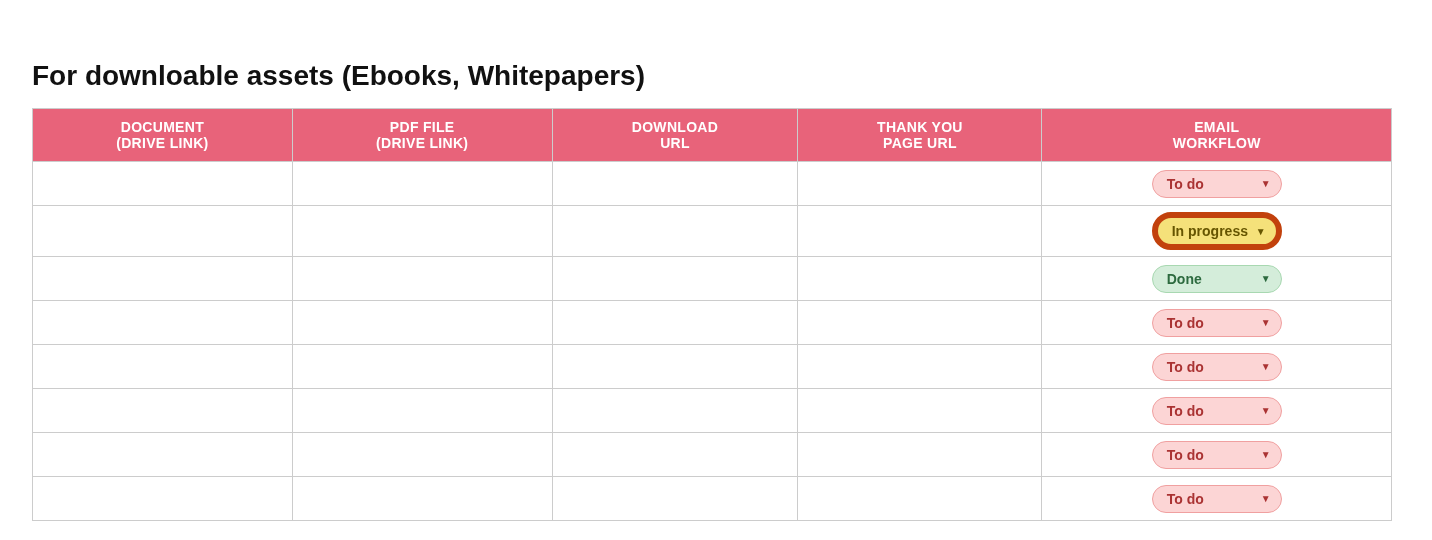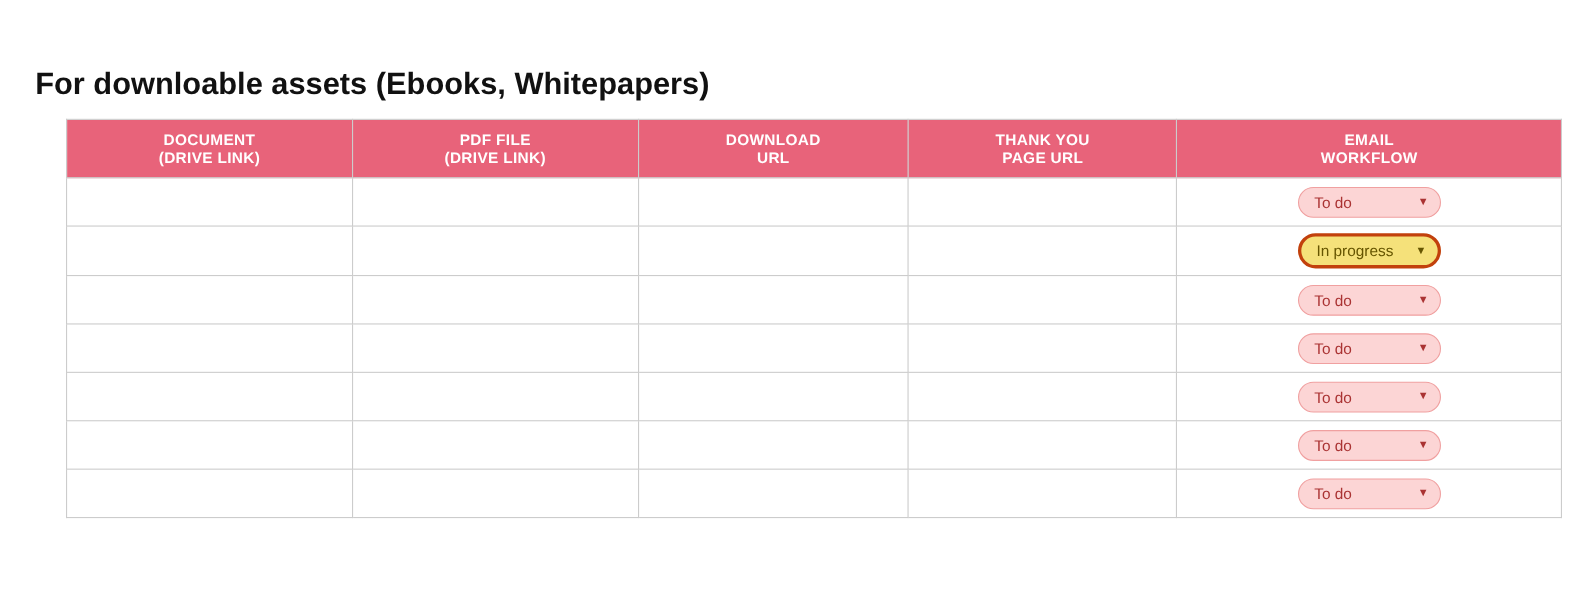--- a/index.html
+++ b/index.html
@@ -12,21 +12,20 @@
       font-size: 28px;
       font-weight: 900;
       margin-bottom: 16px;
       color: #111;
       margin-top: 36px;
     }
     table {
       border-collapse: collapse;
       width: 100%;
       max-width: 1360px;
-      margin-left: 28px;
     }
     th {
       background-color: #e8637a;
       color: #fff;
       font-weight: 700;
       font-size: 14px;
       text-align: center;
       padding: 10px 8px;
       border: 1px solid #ccc;
       text-transform: uppercase;
@@ -42,33 +41,33 @@
     .status-cell {
       padding: 6px 8px;
     }
     .status-badge {
       display: inline-flex;
       align-items: center;
       justify-content: space-between;
       border-radius: 20px;
       padding: 5px 10px 5px 14px;
       font-size: 14px;
-      font-weight: 400;
+      font-weight: 700;
       min-width: 130px;
       cursor: pointer;
     }
     .status-todo {
       background-color: #fcd5d5;
       color: #a33;
       border: 1px solid #f0a0a0;
     }
     .status-inprogress {
       background-color: #f5e17a;
       color: #665500;
-      border: 3px solid #c2410c;
+      border: 6px solid #c2410c;
     }
     .status-done {
       background-color: #d4edda;
       color: #2d6a3f;
       border: 1px solid #a8d8b1;
     }
     .chevron {
       display: inline-block;
       margin-left: 6px;
       font-size: 10px;
@@ -100,20 +99,30 @@
             <span class="chevron">▼</span>
           </div></td>
       </tr>
       <tr>
         <td></td>
         <td></td>
         <td></td>
         <td></td>
         <td class="status-cell"><div class="status-badge status-inprogress">
             <span>In progress</span>
+            <span class="chevron">▼</span>
+          </div></td>
+      </tr>
+      <tr>
+        <td></td>
+        <td></td>
+        <td></td>
+        <td></td>
+        <td class="status-cell"><div class="status-badge status-done">
+            <span>Done</span>
             <span class="chevron">▼</span>
           </div></td>
       </tr>
       <tr>
         <td></td>
         <td></td>
         <td></td>
         <td></td>
         <td class="status-cell"><div class="status-badge status-todo">
             <span>To do</span>

